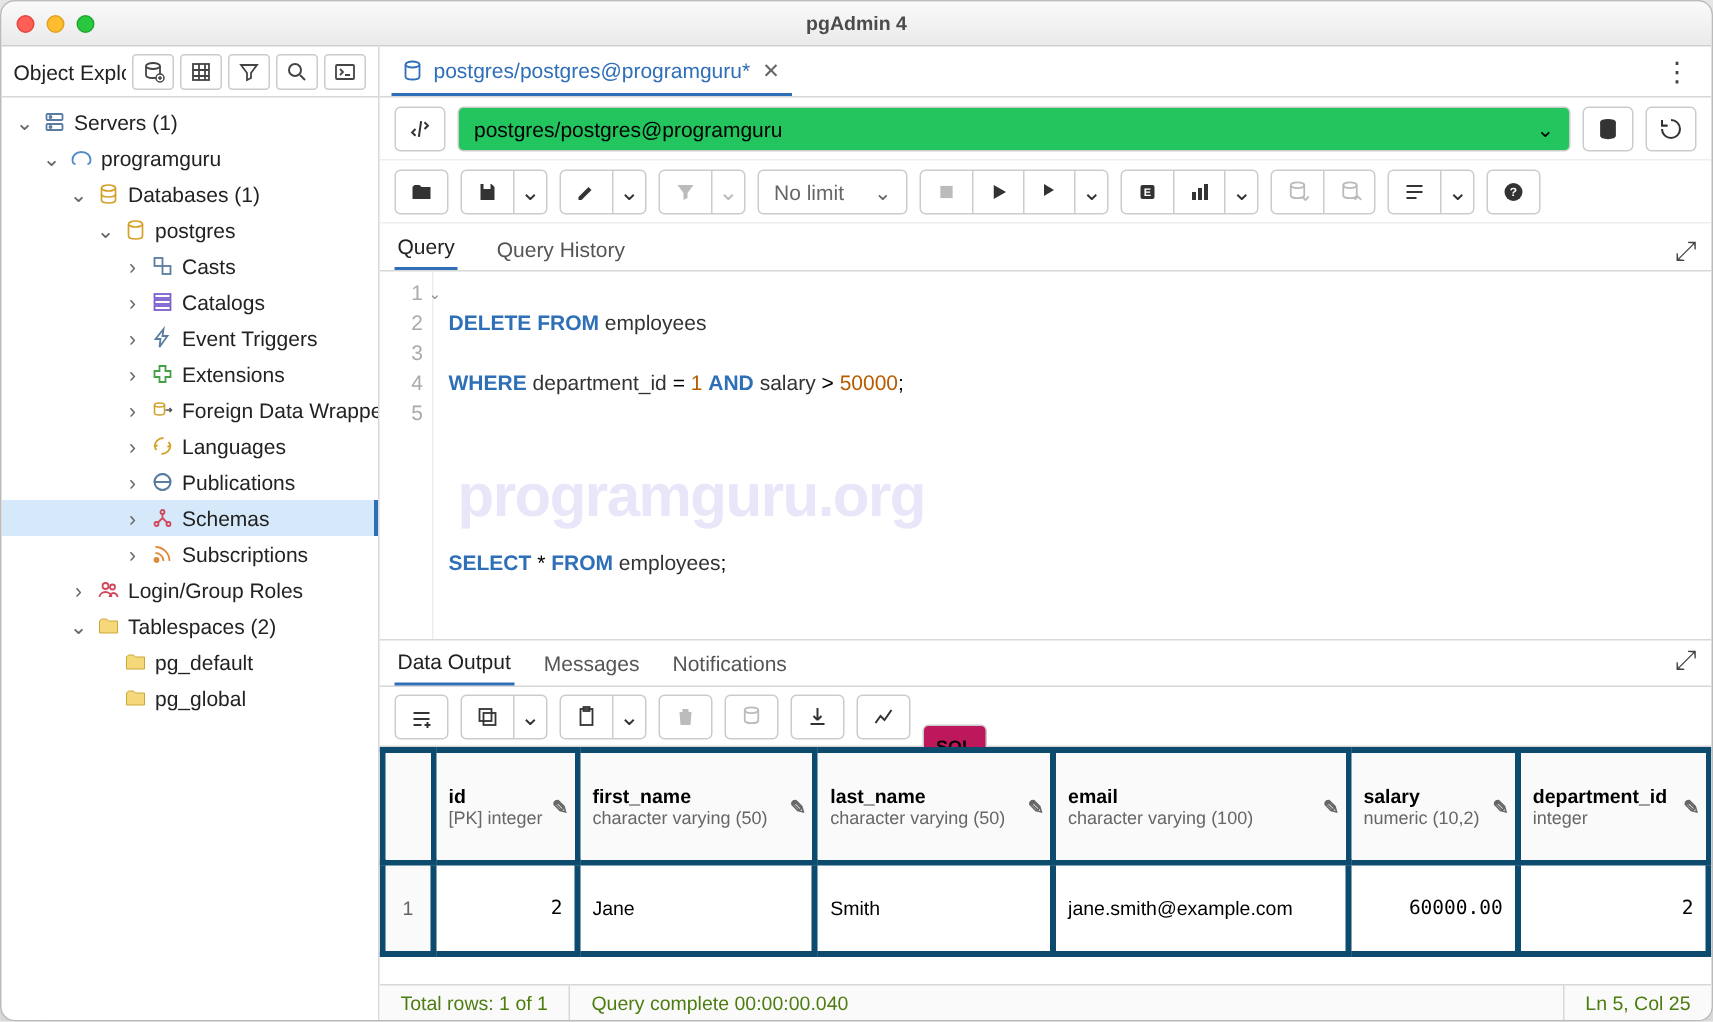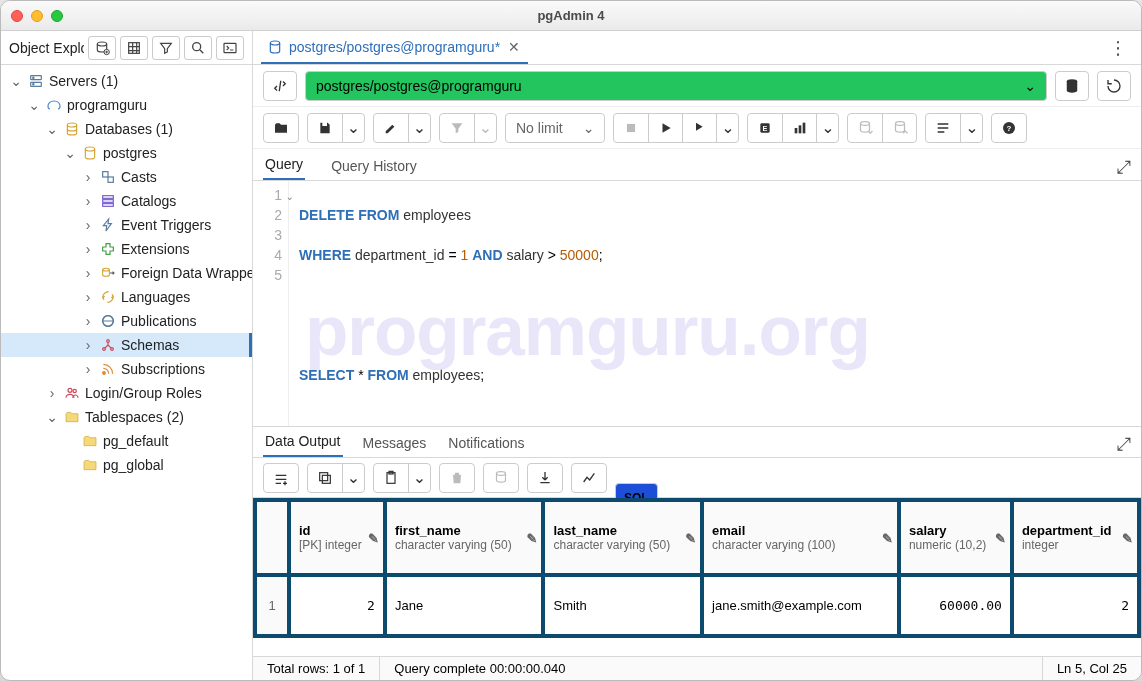--- a/index.html
+++ b/index.html
@@ -45,37 +45,37 @@
 .etab.active { color: #222; border-bottom: 2px solid #2f6fb8; font-weight: 500; }
 .expand-icon { margin-left: auto; color: #444; cursor: pointer; font-size: 18px; line-height: 1; padding-bottom: 4px; }
 .editor { flex: 1; display: flex; font-family: "Menlo", "Consolas", monospace; font-size: 14px; line-height: 20px; overflow: hidden; position: relative; min-height: 0; }
 .gutter { width: 36px; text-align: right; padding: 4px 6px 4px 0; color: #aaa; border-right: 1px solid #eee; user-select: none; }
 .gutter div { height: 20px; position: relative; }
 .gutter .fold { position: absolute; right: -12px; top: 2px; font-size: 10px; color: #888; }
 .code { padding: 4px 10px; white-space: pre; position: relative; flex: 1; }
 .kw { color: #2f6fb8; font-weight: 600; }
 .num { color: #b85c00; }
 .ident { color: #333; }
-.watermark { position: absolute; left: 16px; top: 140px; font-size: 71px; font-weight: 700; color: #e8e6f8; pointer-events: none; letter-spacing: -1px; }
-.output-tabs { height: 32px; display: flex; align-items: flex-end; padding: 0 10px; gap: 18px; border-top: 1px solid #d8d8d8; border-bottom: 1px solid #d8d8d8; font-size: 14px; }
+.watermark { position: absolute; left: 16px; top: 140px; font-size: 40px; font-weight: 700; color: #e8e6f8; pointer-events: none; letter-spacing: -1px; }
+.output-tabs { height: 32px; display: flex; align-items: center; padding: 0 10px; gap: 18px; border-top: 1px solid #d8d8d8; border-bottom: 1px solid #d8d8d8; font-size: 14px; }
 .output-toolbar { height: 40px; display: flex; align-items: center; gap: 8px; padding: 5px 10px; border-bottom: 1px solid #d8d8d8; }
 .grid { overflow: auto; font-size: 13px; }
 .grid table { border-collapse: collapse; width: 100%; }
 .grid th, .grid td { border: 4px solid #0c4a6e; padding: 21px 8px; text-align: left; vertical-align: top; }
 .grid th { background: #fafafa; font-weight: 600; position: relative; }
 .grid th .subtype { display: block; font-weight: 400; font-size: 12px; color: #666; }
 .grid th .edit-pencil { position: absolute; right: 4px; top: 50%; transform: translateY(-50%); color: #666; }
 .grid .rownum { background: #fafafa; text-align: center; color: #666; width: 34px; }
 .grid td.numcell { text-align: right; font-family: Menlo, Consolas, monospace; }
-.statusbar { height: 24px; border-top: 1px solid #d8d8d8; background: #fafafa; display: flex; align-items: center; font-size: 13px; color: #000000; }
+.statusbar { height: 24px; border-top: 1px solid #d8d8d8; background: #fafafa; display: flex; align-items: center; font-size: 13px; color: #4d7c0f; }
 .status-seg { padding: 0 14px; height: 100%; display: flex; align-items: center; border-right: 1px solid #d8d8d8; }
 .status-seg.right { margin-left: auto; border-right: none; border-left: 1px solid #d8d8d8; }
 .output-area { display: flex; flex-direction: column; height: 230px; flex: none; }
 svg { display: block; }
-.sql-box { border: 1px solid #ccc; border-radius: 4px; height: 30px; padding: 0 8px; display: flex; align-items: center; font-size: 12px; font-family: Menlo, Consolas, monospace; font-weight: 600; cursor: pointer; background: #1d4ed8; text-decoration: underline; margin-top: 41px; }
+.sql-box { border: 1px solid #ccc; border-radius: 4px; height: 30px; padding: 0 8px; display: flex; align-items: center; font-size: 12px; font-family: Menlo, Consolas, monospace; font-weight: 600; cursor: pointer; background: #be185d; text-decoration: underline; margin-top: 41px; }
 </style>
 </head>
 <body>
 
 <div class="window">
   <div class="titlebar">
     <div class="traffic">
       <div class="tlight red"></div>
       <div class="tlight yellow"></div>
       <div class="tlight green"></div>

